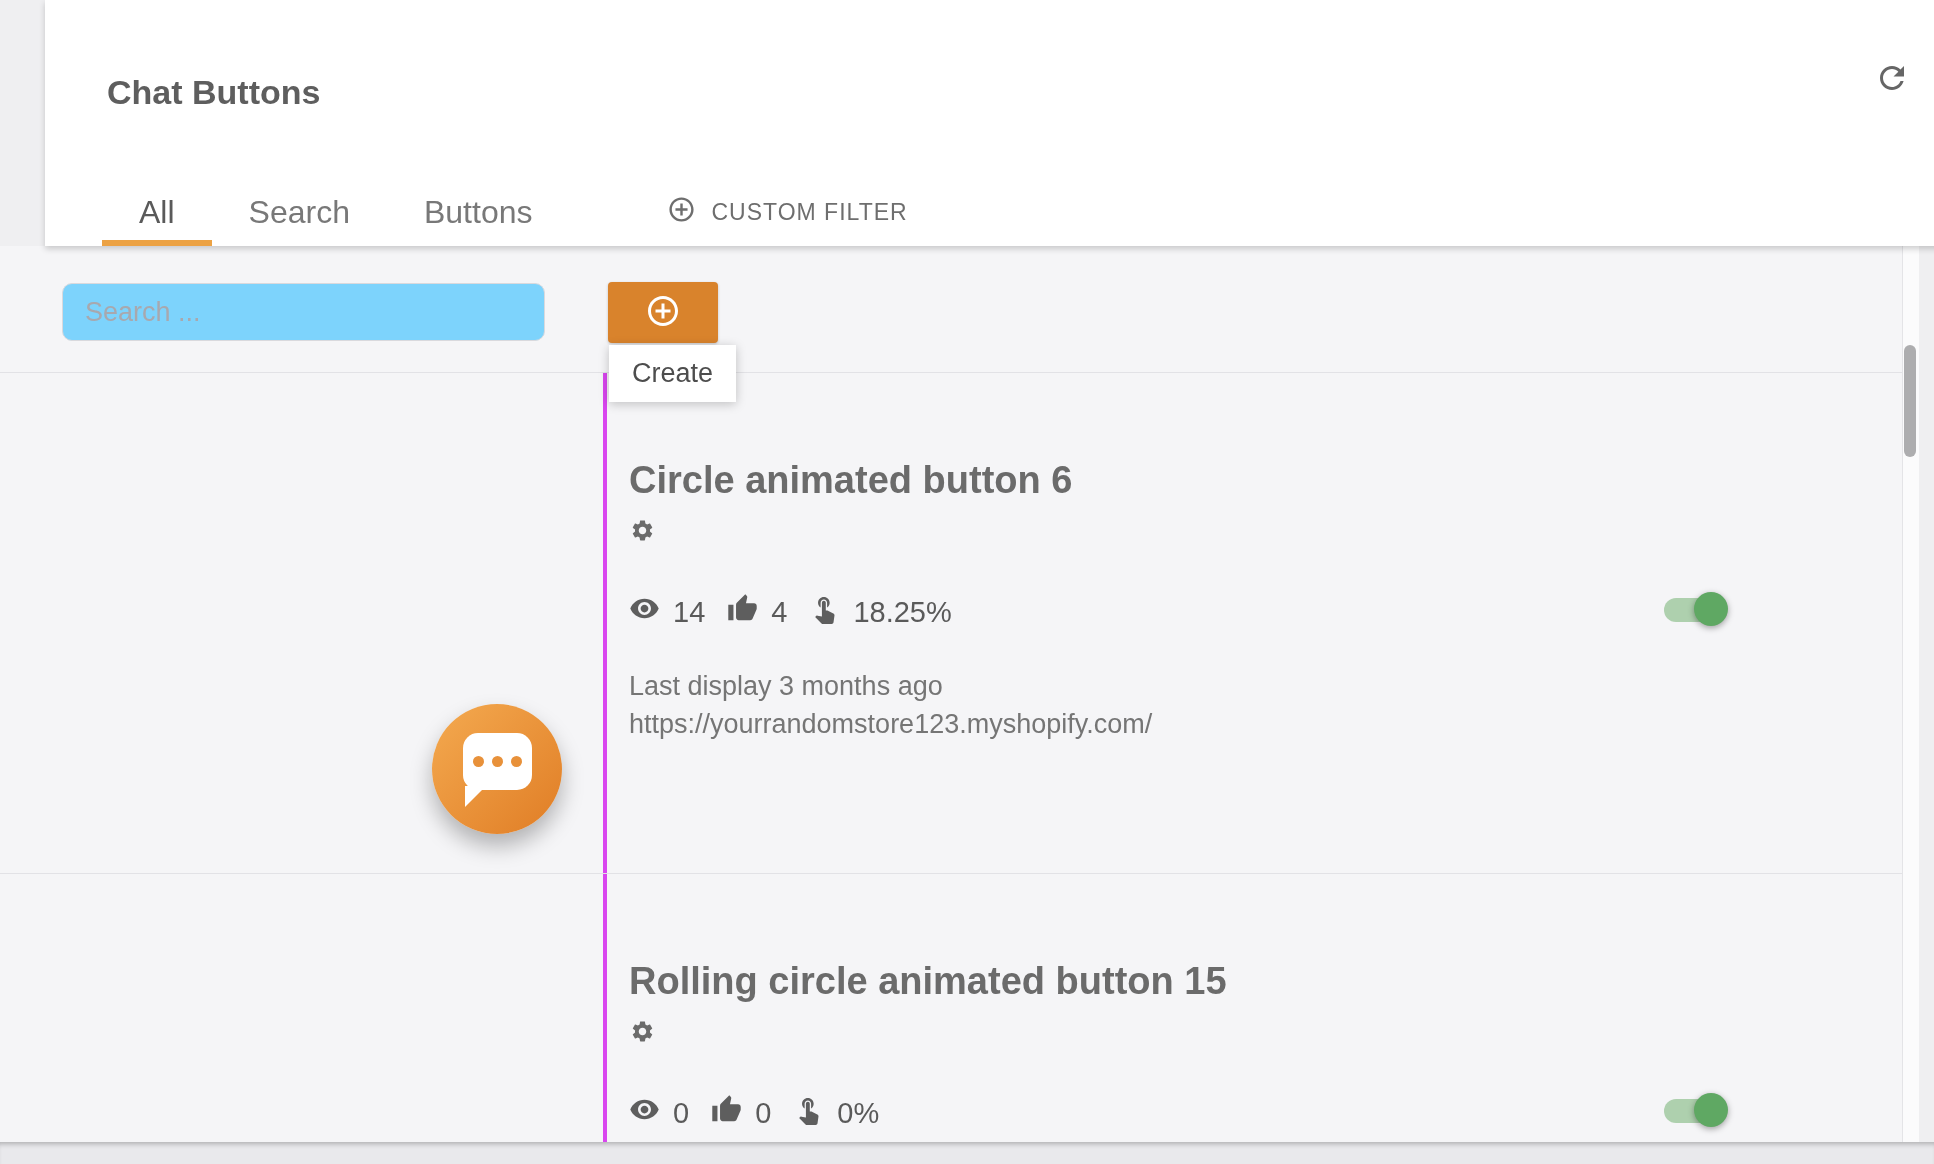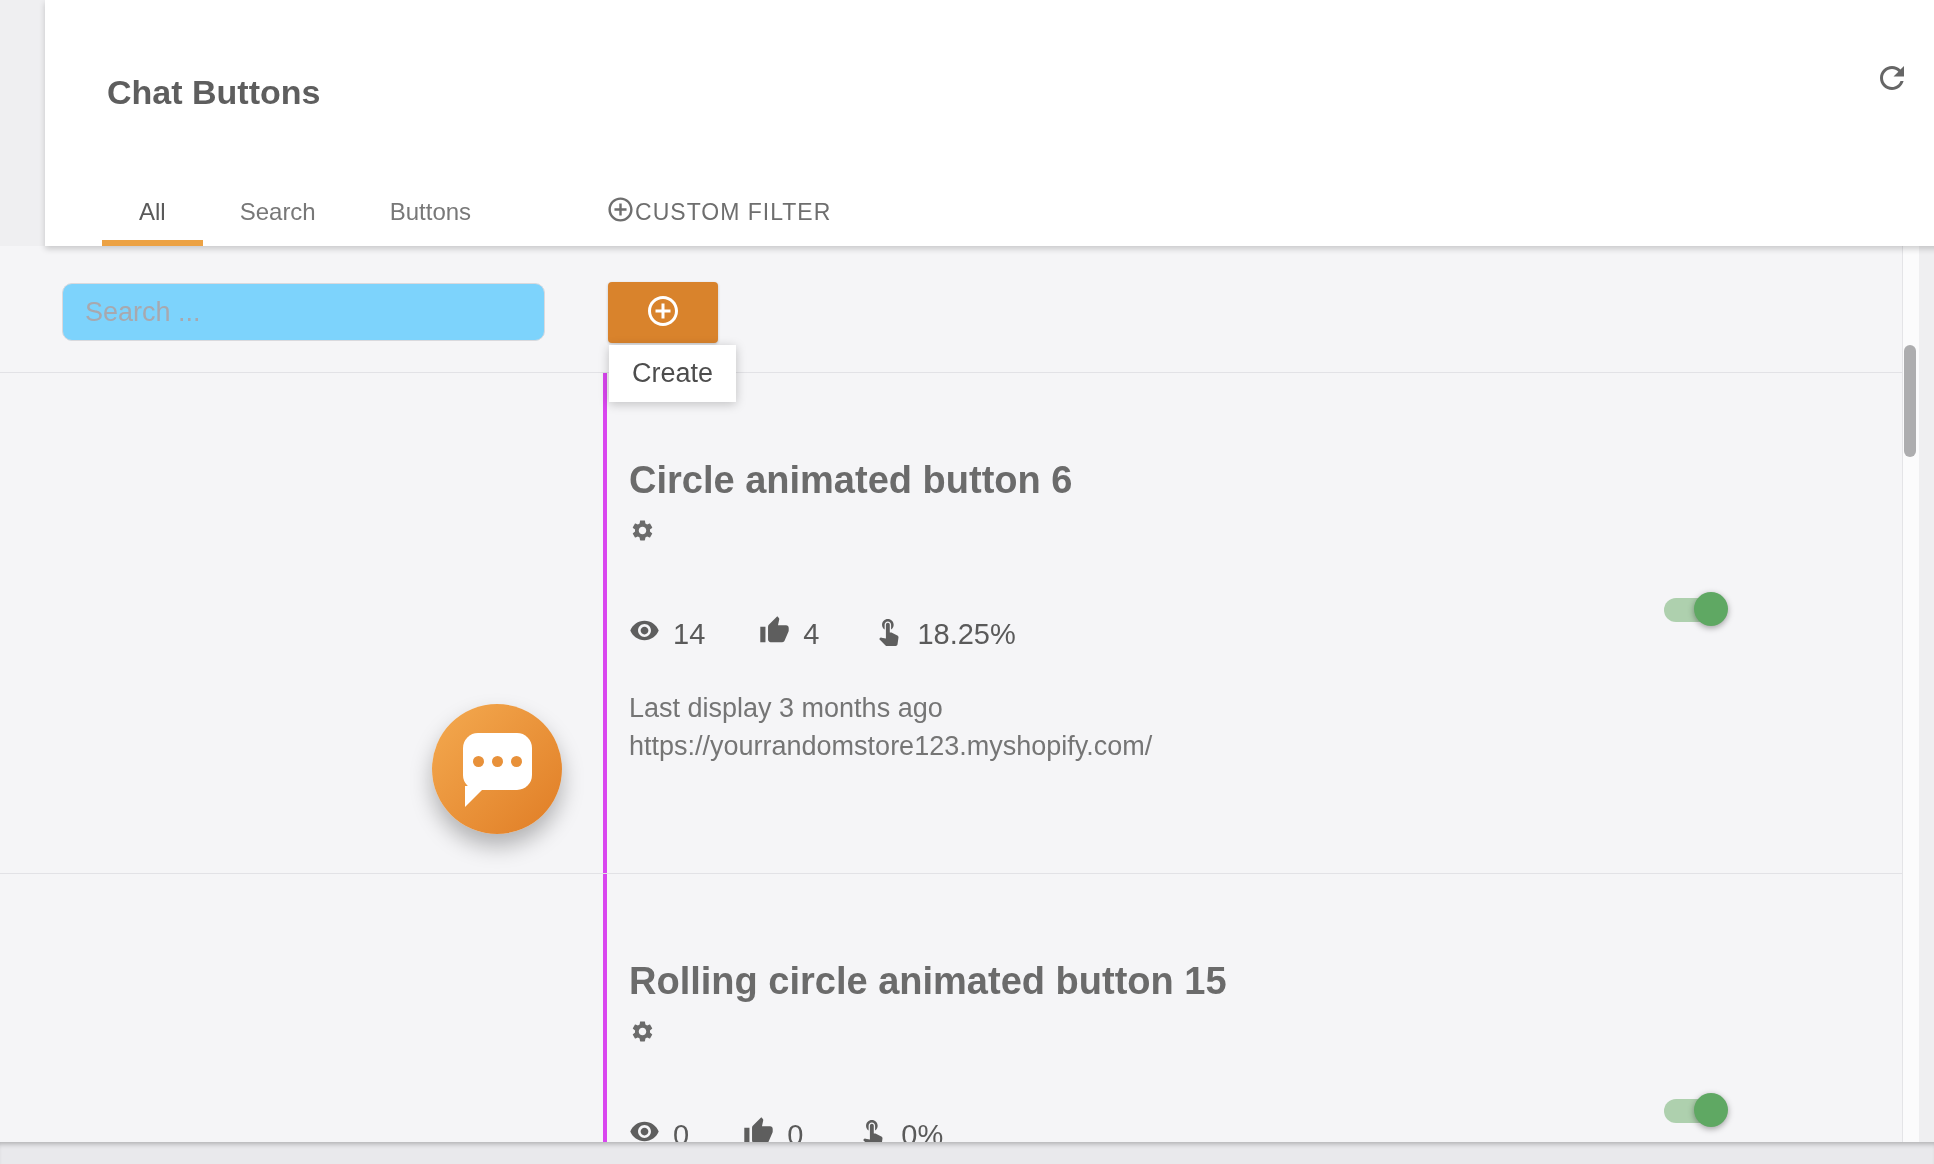--- a/index.html
+++ b/index.html
@@ -7,24 +7,24 @@
   .app{position:relative;width:1934px;height:1164px;background:#EFEFF1;overflow:hidden;}
 
   
   .header{position:absolute;left:0;top:0;width:1922px;height:246px;background:#ffffff;
           box-shadow:0 3px 6px rgba(0,0,0,.18);z-index:2;margin-left:45px;}
   .page-title{position:absolute;left:62px;top:50px;font-size:34px;font-weight:bold;color:#5e5e5e;}
   .refresh-btn{position:absolute;left:1828px;top:60px;width:38px;height:38px;border:none;background:none;
                padding:0;cursor:pointer;color:#666;}
   .refresh-btn svg{width:36px;height:36px;fill:#666;}
   .tabs{position:absolute;left:57px;bottom:0;height:68px;display:flex;align-items:stretch;}
-  .tab{position:relative;display:flex;align-items:center;padding:0 37px;font-size:24px;color:#787878;cursor:pointer;}
+  .tab{position:relative;display:flex;align-items:center;padding:0 37px;font-size:32px;color:#787878;cursor:pointer;}
   .tab.active{color:#5a5a5a;}
   .tab-underline{position:absolute;left:0;right:0;bottom:0;height:6px;background:var(--tab_underline,#ECA244);}
-  .tab-filter{display:flex;align-items:center;margin-left:78px;padding:0 20px;
+  .tab-filter{display:flex;align-items:center;gap:15px;margin-left:78px;padding:0 20px;
               font-size:23px;letter-spacing:1px;color:#6e6e6e;cursor:pointer;}
   .tab-filter svg{width:29px;height:29px;fill:#6e6e6e;}
 
   
   .content{position:absolute;left:0;top:246px;width:1902px;height:896px;background:#F5F5F7;overflow:hidden;}
   .search-input{position:absolute;left:62px;top:37px;width:483px;height:58px;box-sizing:border-box;
                 background:#7dd3fc;border:1px solid #D9D9DD;border-radius:10px;padding:0 22px;
                 font-size:27px;color:#555;font-family:inherit;outline:none;}
   .search-input::placeholder{color:#A8A8AE;}
   .create-btn{position:absolute;left:608px;top:36px;width:110px;height:61px;border:none;cursor:pointer;
@@ -37,21 +37,21 @@
 
   
   .rows{position:absolute;left:0;top:126px;width:1902px;border-top:1px solid #E2E2E6;}
   .row{display:flex;height:500px;box-sizing:border-box;}
   .row + .row{border-top:1px solid #E2E2E6;}
   .cell-preview{width:603px;position:relative;flex:none;}
   .cell-details{flex:1;border-left:4px solid #d946ef;position:relative;padding:86px 0 0 22px;box-sizing:border-box;}
   .row-title{margin:0;font-size:38px;font-weight:bold;color:#6b6b6b;}
   .gear-btn{margin-top:16px;border:none;background:none;padding:0;cursor:pointer;width:26px;height:26px;}
   .gear-btn svg{width:25px;height:25px;fill:#6b6b6b;}
-  .stats{display:flex;align-items:flex-start;gap:54px;margin-top:68px;}
+  .stats{display:flex;align-items:flex-start;gap:22px;margin-top:46px;}
   .stat{display:flex;align-items:center;gap:13px;font-size:29px;color:#5a5a5a;}
   .stat svg{width:31px;height:31px;fill:#5e5e5e;}
   .meta{margin-top:36px;font-size:27px;line-height:38px;color:#757575;}
 
   
   .toggle{position:absolute;right:177px;top:224px;width:61px;height:26px;cursor:pointer;}
   .toggle-track{position:absolute;left:0;top:1px;width:58px;height:24px;border-radius:12px;
                 background:var(--toggle_track,#AED0AE);}
   .toggle-knob{position:absolute;right:-3px;top:-5px;width:34px;height:34px;border-radius:50%;
                background:var(--toggle_knob,#5FA863);box-shadow:0 2px 6px rgba(0,0,0,.35);}

